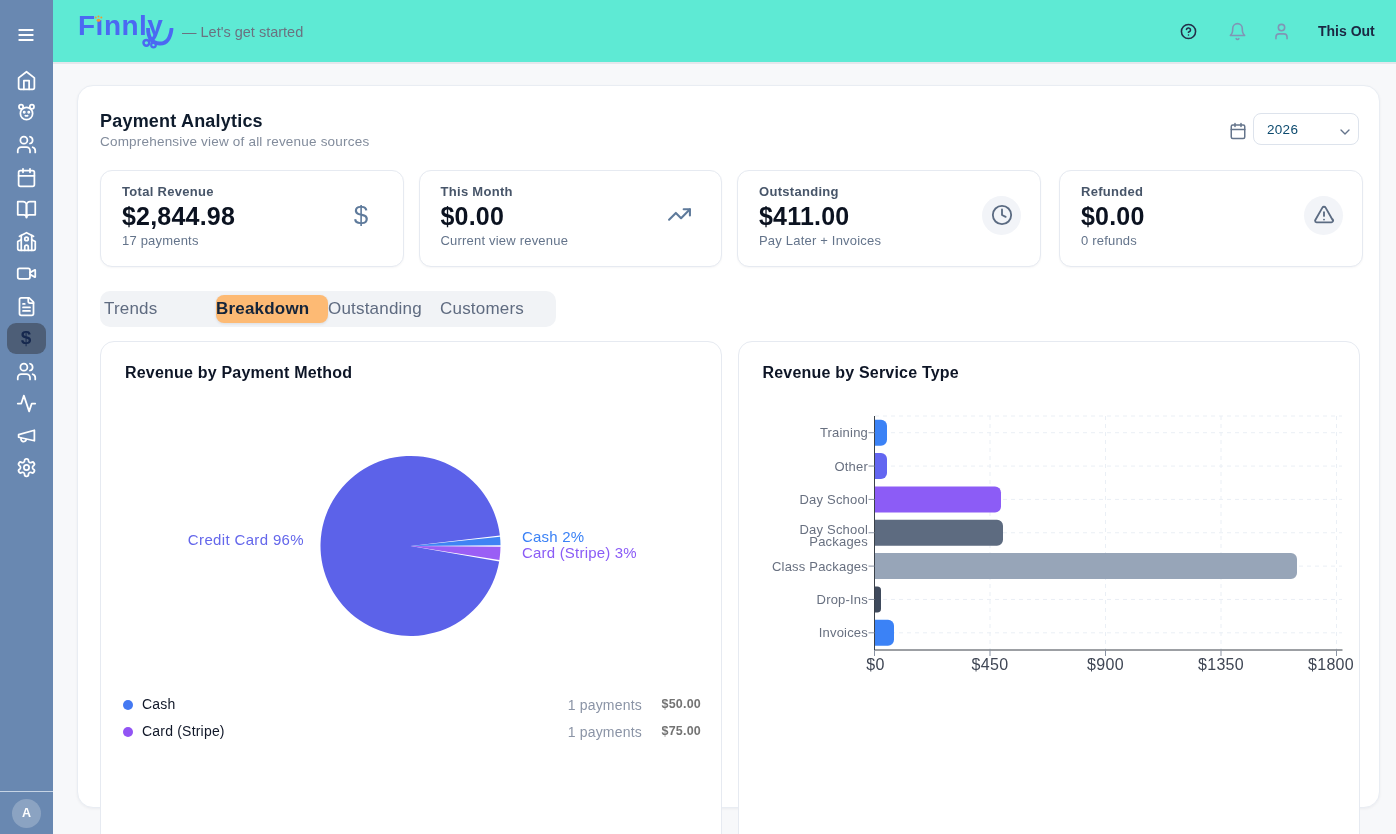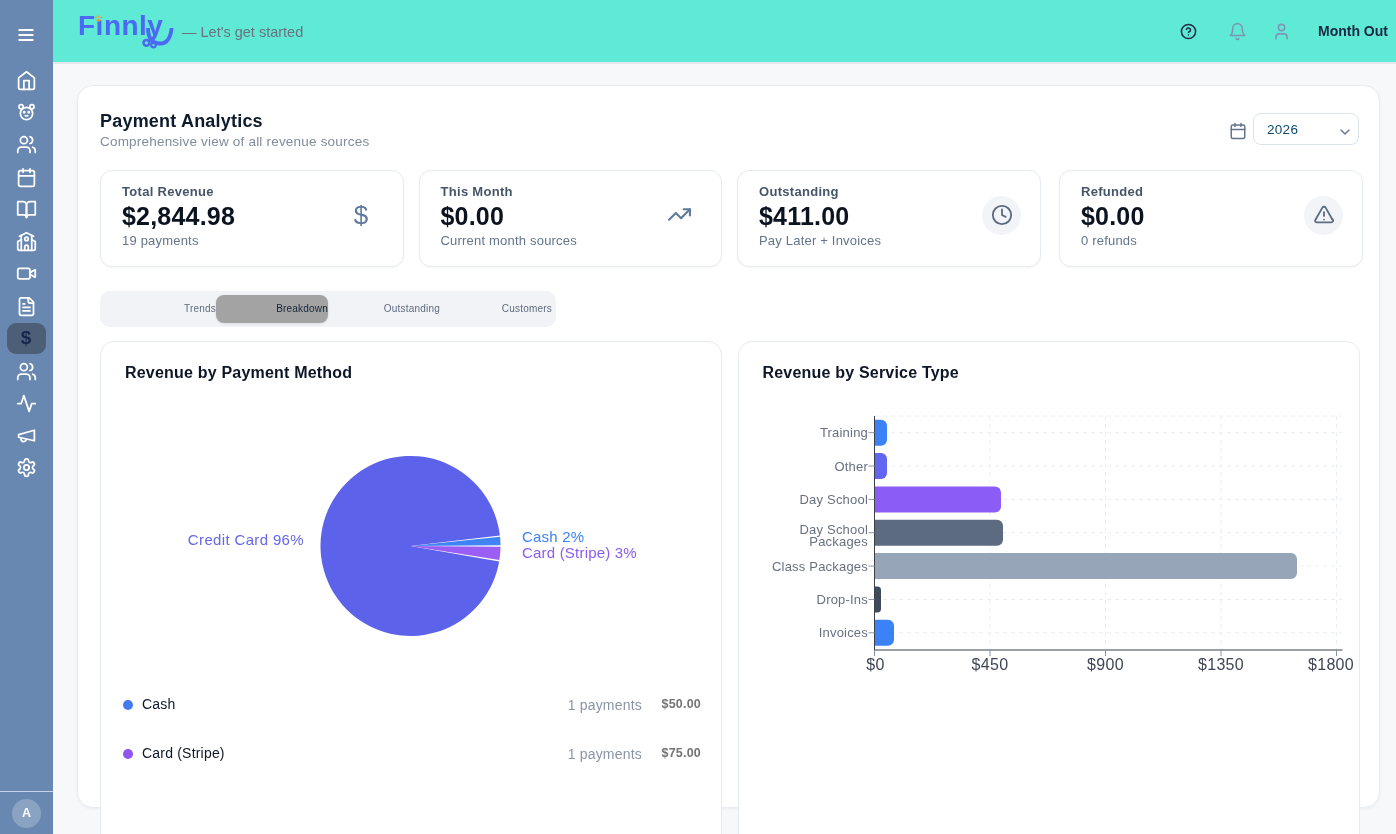--- a/index.html
+++ b/index.html
@@ -24,22 +24,22 @@
 #yearsel{left:1253px;top:113px;width:106px;height:32px;background:#fff;border:1px solid #dde3ec;border-radius:8px}
 #yearsel span{position:absolute;left:13px;top:8px;font-size:13.5px;color:#0c4a6e;letter-spacing:.3px}
 
 .card{top:170px;width:303.5px;height:97px;background:#fff;border:1px solid #e6eaf1;border-radius:12px;box-shadow:0 1px 2px rgba(16,24,40,.04)}
 .ct{position:absolute;left:21px;top:13px;font-size:13px;font-weight:700;color:#475569;letter-spacing:.3px}
 .cv{position:absolute;left:21px;top:31px;font-size:25px;font-weight:700;color:#0b1220;letter-spacing:.2px}
 .cs{position:absolute;left:21px;top:61.5px;font-size:13px;color:#64748b;letter-spacing:.2px}
 .cicirc{position:absolute;left:244px;top:24.5px;width:39px;height:39px;border-radius:50%;background:#f2f4f8}
 
 #tabs{left:100px;top:290.5px;width:456px;height:36px;background:#f1f3f6;border-radius:10px}
-.tab{position:absolute;top:4px;width:112px;height:28px;line-height:28px;text-align:right;font-size:10px;font-weight:500;color:#5f6b80;letter-spacing:.2px}
-.tab.on{background:#a3a3a3;border-radius:8px;box-shadow:0 1px 3px rgba(16,24,40,.1);color:#14243a;font-weight:400}
+.tab{position:absolute;top:4px;width:112px;height:28px;line-height:28px;text-align:left;font-size:17px;font-weight:500;color:#5f6b80;letter-spacing:.2px}
+.tab.on{background:#fdba74;border-radius:8px;box-shadow:0 1px 3px rgba(16,24,40,.1);color:#14243a;font-weight:700}
 
 .cpanel{top:341px;width:622px;height:524px;background:#fff;border:1px solid #e6eaf1;border-radius:14px}
 .cptitle{position:absolute;left:24px;top:22px;font-size:16px;font-weight:700;color:#0d1526;letter-spacing:.2px}
 
 .lrow{position:absolute;left:22px;width:578px;height:20px}
 .ldot{position:absolute;left:0px;top:5px;width:10px;height:10px;border-radius:50%}
 .lname{position:absolute;left:19px;top:1px;font-size:14px;color:#101728;letter-spacing:.2px}
 .lpay{position:absolute;right:59px;top:1.5px;font-size:14px;color:#8b94a6;letter-spacing:.2px}
 .lval{position:absolute;right:0;top:2px;font-size:12.5px;font-weight:700;color:#737373;letter-spacing:.2px}
 </style></head>
@@ -134,45 +134,45 @@
       <path d="M12 17h.01"></path>
     </svg>
   <svg class="abs" style="left:1174.5px;top:21.5px;width:19px;height:19px;color:#8095b5" viewBox="0 0 24 24" fill="none" stroke="currentColor" stroke-width="2" stroke-linecap="round" stroke-linejoin="round">
       <path d="M6 8a6 6 0 0 1 12 0c0 7 3 9 3 9H3s3-2 3-9"></path>
       <path d="M10.3 21a1.94 1.94 0 0 0 3.4 0"></path>
     </svg>
   <svg class="abs" style="left:1219px;top:22px;width:19px;height:19px;color:#8095b5" viewBox="0 0 24 24" fill="none" stroke="currentColor" stroke-width="2" stroke-linecap="round" stroke-linejoin="round">
       <path d="M19 21v-2a4 4 0 0 0-4-4H9a4 4 0 0 0-4 4v2"></path>
       <circle cx="12" cy="7" r="4"></circle>
     </svg>
-  <div class="abs" id="signout" style="left:1265px">Month Out</div>
+  <div class="abs" id="signout" style="left:1265px">This Out</div>
 </div>
 <div class="abs" id="panel"></div>
 <div class="abs" id="h1">Payment Analytics</div>
 <div class="abs" id="h1sub">Comprehensive view of all revenue sources</div>
 <svg class="abs" style="left:1229px;top:122px;width:18px;height:18px;color:#64748b" viewBox="0 0 24 24" fill="none" stroke="currentColor" stroke-width="2" stroke-linecap="round" stroke-linejoin="round">
     <rect x="3" y="4" width="18" height="18" rx="2"></rect>
     <path d="M16 2v4M8 2v4M3 10h18"></path>
   </svg>
 <div class="abs" id="yearsel">
     <span>2026</span>
   <svg class="abs" style="left:83px;top:10px;width:16px;height:16px;color:#64748b" viewBox="0 0 24 24" fill="none" stroke="currentColor" stroke-width="2" stroke-linecap="round" stroke-linejoin="round">
       <path d="m6 9 6 6 6-6"></path>
     </svg>
 </div>
 <div class="abs card" style="left:100px">
   <div class="ct">Total Revenue</div>
     <div class="cv">$2,844.98</div>
-    <div class="cs">19 payments</div>
+    <div class="cs">17 payments</div>
   <div class="abs" style="left:248px;top:24px;width:24px;height:40px;font-size:26px;color:#5e7a9b;text-align:center;line-height:41px">$</div>
 </div>
 <div class="abs card" style="left:418.5px">
   <div class="ct">This Month</div>
     <div class="cv">$0.00</div>
-    <div class="cs">Current month sources</div>
+    <div class="cs">Current view revenue</div>
   <svg class="abs" style="left:247px;top:31px;width:25px;height:25px;color:#5e7a9b" viewBox="0 0 24 24" fill="none" stroke="currentColor" stroke-width="2" stroke-linecap="round" stroke-linejoin="round">
       <path d="M22 7 13.5 15.5 8.5 10.5 2 17"></path>
       <path d="M16 7h6v6"></path>
     </svg>
 </div>
 <div class="abs card" style="left:737px">
   <div class="ct">Outstanding</div>
     <div class="cv">$411.00</div>
     <div class="cs">Pay Later + Invoices</div>
   <div class="cicirc"></div>
@@ -207,21 +207,21 @@
     <text x="203" y="203" text-anchor="end" font-size="15" fill="#6467eb" letter-spacing=".35">Credit Card 96%</text>
     <text x="421" y="200" font-size="15" fill="#3b82f6" letter-spacing=".2">Cash 2%</text>
     <text x="421" y="215.5" font-size="15" fill="#8b5cf6" letter-spacing=".2">Card (Stripe) 3%</text>
   </svg>
   <div class="lrow" style="top:353px">
       <div class="ldot" style="background:#4479f2"></div>
       <div class="lname">Cash</div>
       <div class="lpay">1 payments</div>
       <div class="lval">$50.00</div>
     </div>
-  <div class="lrow" style="top:402px">
+  <div class="lrow" style="top:380px">
       <div class="ldot" style="background:#9254f4"></div>
       <div class="lname">Card (Stripe)</div>
       <div class="lpay">1 payments</div>
       <div class="lval">$75.00</div>
     </div>
 </div>
 <div class="abs cpanel" style="left:737.5px">
   <div class="cptitle">Revenue by Service Type</div>
   <svg class="abs" style="left:0;top:0;width:622px;height:444px" viewBox="0 0 622 444">
     <g stroke="#eaeff5" stroke-dasharray="4 4">

